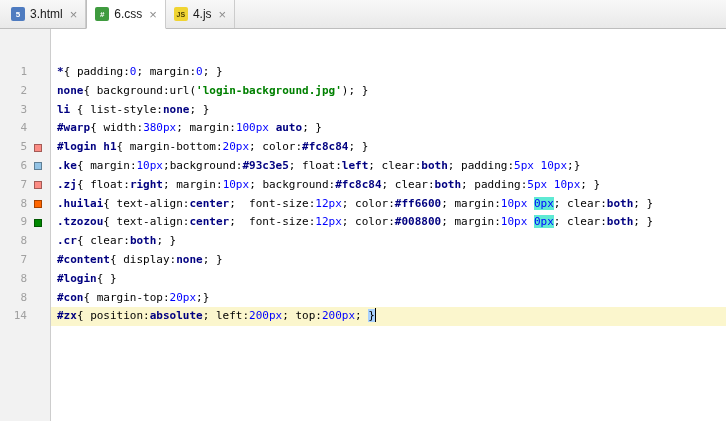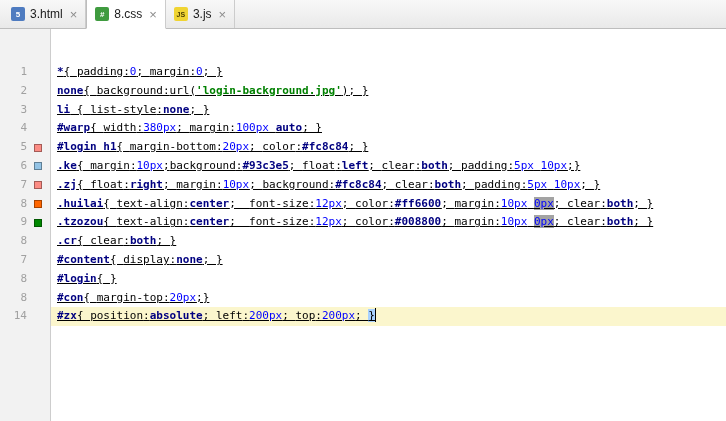--- a/index.html
+++ b/index.html
@@ -49,49 +49,49 @@
     display:flex;height:18.8px;line-height:18.8px;
     font-family:"DejaVu Sans Mono","Liberation Mono",monospace;font-size:11px;
   }
   .gcell{flex:0 0 51px;display:flex;align-items:center;box-sizing:border-box;}
   .ln{flex:0 0 27px;text-align:right;color:#a1a1a1;font-size:11px;}
   .swatch{
     width:8px;height:8px;margin-left:7px;
     border:1px solid rgba(0,0,0,0.35);box-sizing:border-box;
   }
   .swatch.empty{border:none;background:transparent;}
-  .ctext{flex:1;white-space:pre;padding-left:6px;color:#000;text-decoration:underline;}
+  .ctext{flex:1;white-space:pre;padding-left:6px;color:#000;}
   .line.current .ctext{background:#fbf6cd;}
   .tok.s{color:#000080;font-weight:bold;}
   .tok.k{color:#000080;font-weight:bold;}
   .tok.h{color:#000080;font-weight:bold;}
   .tok.n{color:#0000ff;}
   .tok.g{color:#008000;font-weight:bold;}
-  .tok.hl{background:#a3a3a3;}
+  .tok.hl{background:#5eead4;}
   .tok.bm{background:#a8d1ff;}
   .caret{display:inline-block;width:1px;height:14px;background:#000;vertical-align:-3px;}
 </style>
 </head>
 <body>
 
 <div class="ide">
   <div id="tabbar">
       <div class="tab">
         <span class="ficon html-icon">5</span>
         <span class="tlabel">3.html</span>
         <span class="tclose">×</span>
       </div>
       <div class="tab active">
         <span class="ficon css-icon">#</span>
-        <span class="tlabel">8.css</span>
+        <span class="tlabel">6.css</span>
         <span class="tclose">×</span>
       </div>
       <div class="tab">
         <span class="ficon js-icon">JS</span>
-        <span class="tlabel">3.js</span>
+        <span class="tlabel">4.js</span>
         <span class="tclose">×</span>
       </div>
     </div>
   <div id="editor">
     <div id="gutterbg"></div>
     <div id="lines">
         <div class="line">
           <span class="gcell">
             <span class="ln">1</span>
             <span class="swatch empty"></span>

